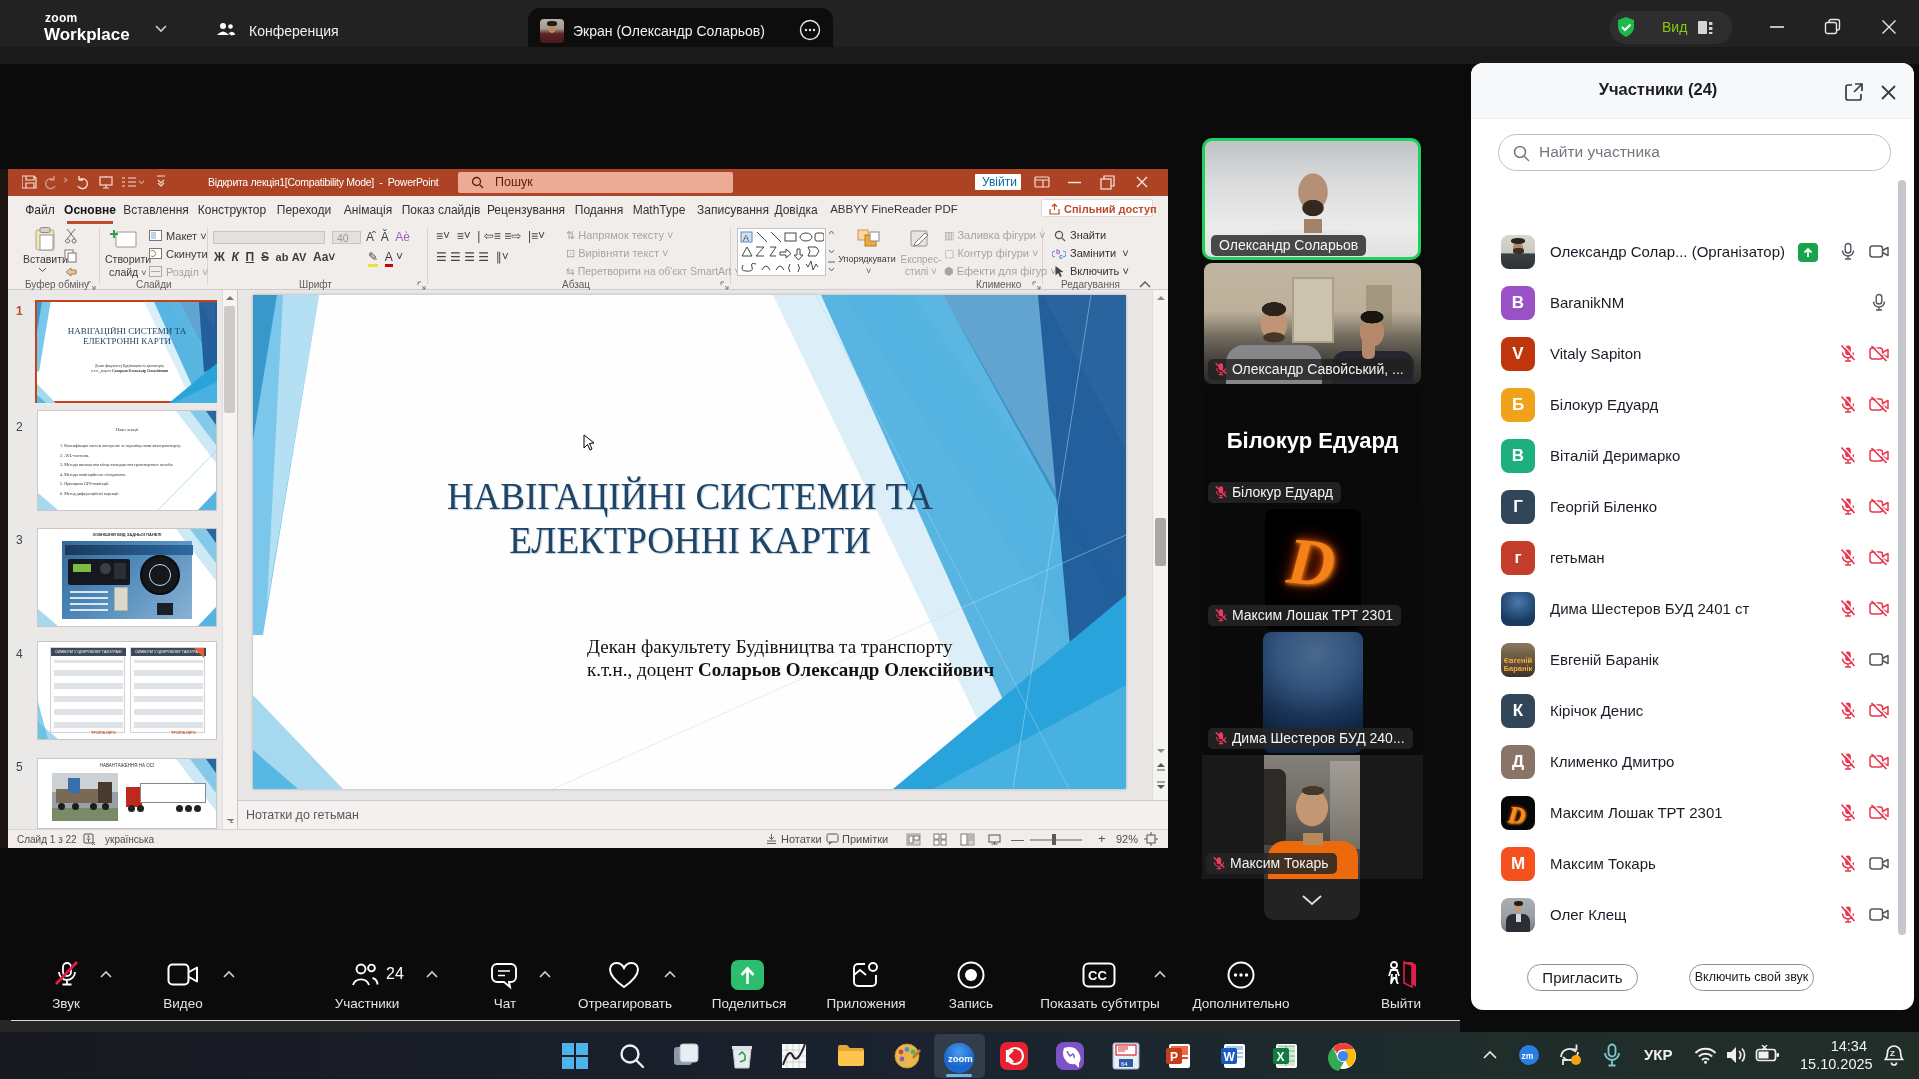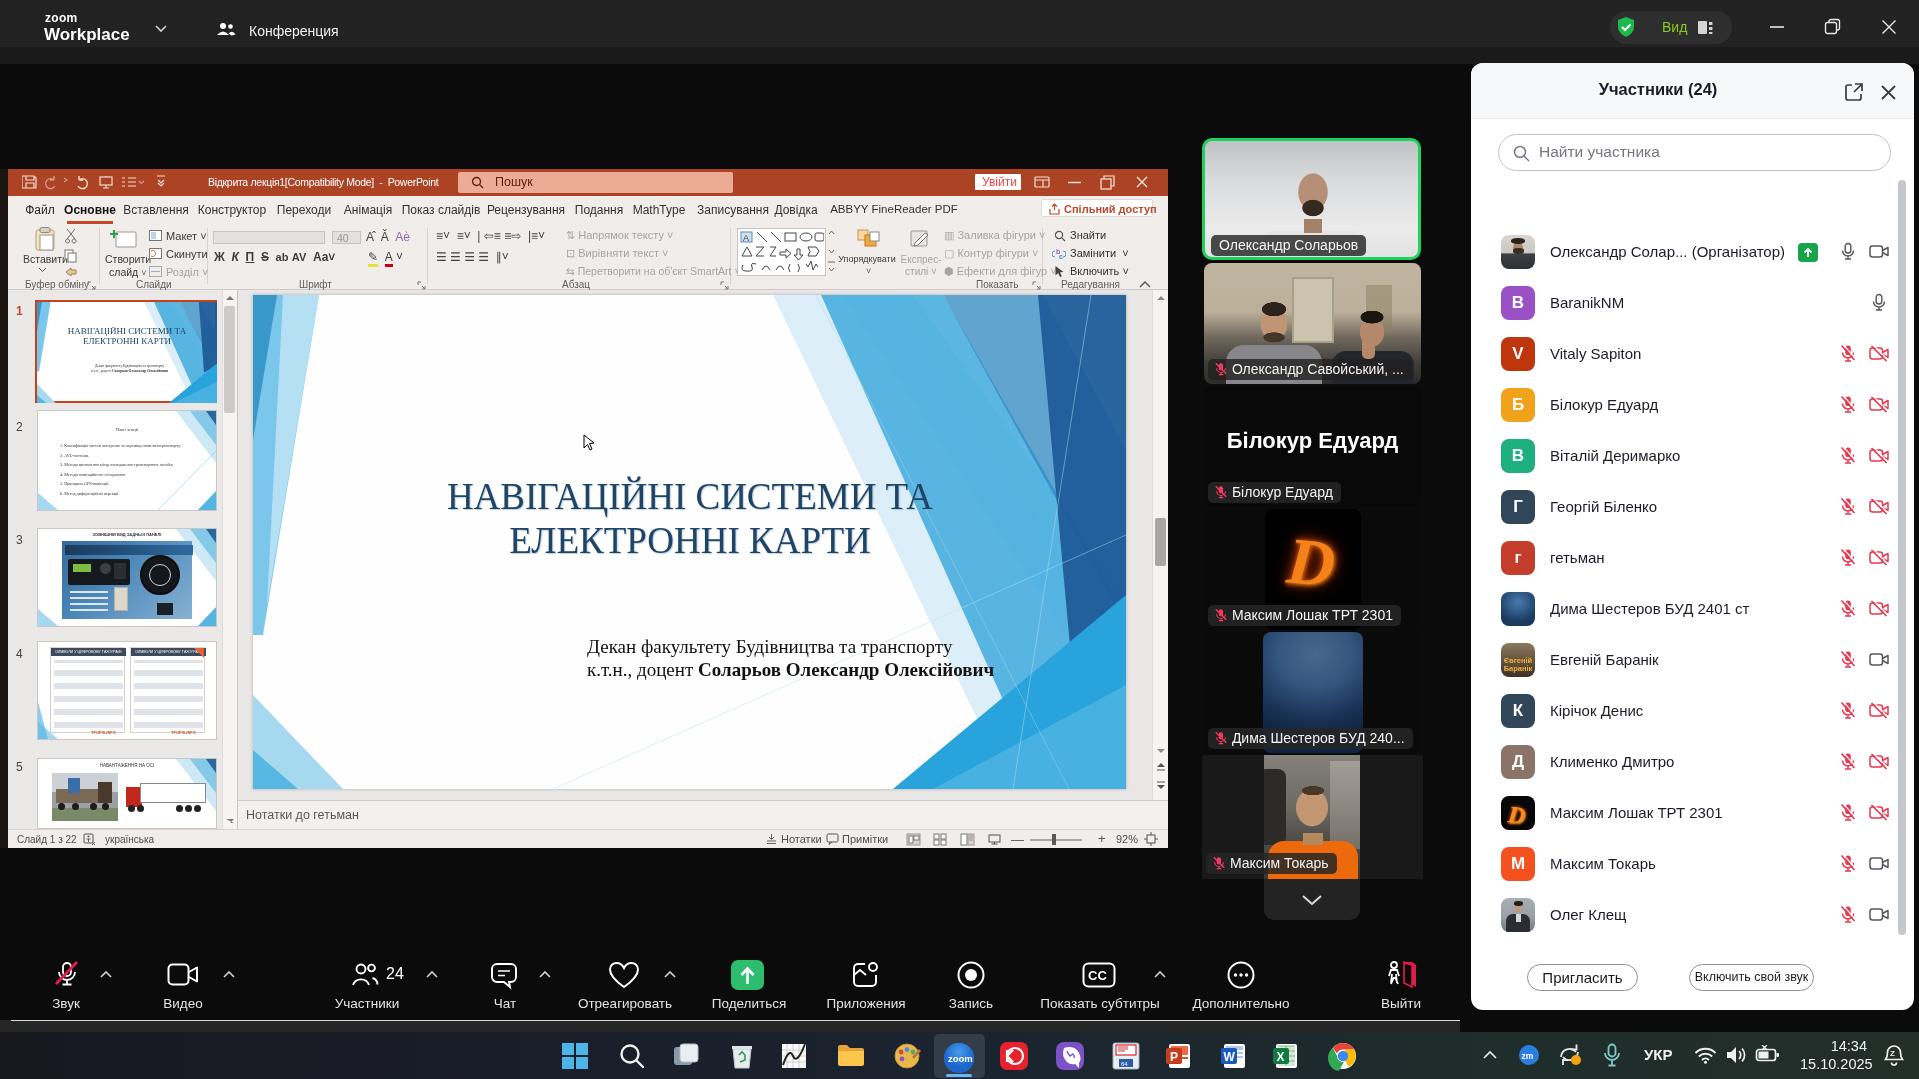--- a/index.html
+++ b/index.html
@@ -58,20 +58,33 @@
     <svg class="abs" style="left:154px;top:24px" width="14" height="10" viewBox="0 0 14 10">
         <path d="M2 2 L7 7 L12 2" stroke="#cfcfcf" stroke-width="1.6" fill="none"></path>
       </svg>
     <svg class="abs" style="left:216px;top:21px" width="20" height="18" viewBox="0 0 20 18">
         <circle cx="7" cy="5" r="3" fill="#fff"></circle>
         <path d="M1 14 q6 -7 12 0 z" fill="#fff"></path>
         <circle cx="14.5" cy="5.5" r="2.3" fill="#fff"></circle>
         <path d="M12.5 12.5 q4 -4 7 1 l-4 1 z" fill="#fff"></path>
       </svg>
     <div class="conf-txt abs">Конференция</div>
+    <div id="toptab" class="abs">
+      <div class="toptab-av abs">
+          <div class="abs" style="left:6px;top:4px;width:12px;height:11px;background:radial-gradient(ellipse 6px 6px at 50% 55%,#b58a68 0 60%,transparent 64%)"></div>
+          <div class="abs" style="left:7px;top:2px;width:10px;height:5px;background:#241c14;border-radius:40%"></div>
+        </div>
+      <div class="toptab-txt abs">Экран (Олександр Соларьов)</div>
+      <svg class="abs" style="left:271px;top:11px" width="22" height="22" viewBox="0 0 22 22">
+          <circle cx="11" cy="11" r="9.5" stroke="#e8e8e8" stroke-width="1.4" fill="none"></circle>
+          <circle cx="7" cy="11" r="1.2" fill="#e8e8e8"></circle>
+          <circle cx="11" cy="11" r="1.2" fill="#e8e8e8"></circle>
+          <circle cx="15" cy="11" r="1.2" fill="#e8e8e8"></circle>
+        </svg>
+    </div>
     <div class="abs" style="left:1610px;top:11px;width:122px;height:33px;background:#2e2e2e;border-radius:16px">
       <svg class="abs" style="left:5px;top:5px" width="22" height="22" viewBox="0 0 22 22">
           <path d="M11 1 L19 4 V11 Q19 17 11 21 Q3 17 3 11 V4 Z" fill="#1eb84b"></path>
           <path d="M7 11 l3 3 L15.5 8.5" stroke="#fff" stroke-width="2" fill="none"></path>
         </svg>
       <div class="abs" style="left:52px;top:8px;color:#84cc16;font-size:14px">Вид</div>
       <svg class="abs" style="left:87px;top:8px" width="17" height="17" viewBox="0 0 17 17">
           <rect x="1" y="2" width="9" height="13" rx="1" fill="#d5d5d5"></rect>
           <rect x="12" y="3" width="3.4" height="3" fill="#d5d5d5"></rect>
           <rect x="12" y="8" width="3.4" height="3" fill="#d5d5d5"></rect>
@@ -119,21 +132,21 @@
       </svg>
       <div class="abs" style="left:200px;top:7px;color:#fff;font-size:10.5px;letter-spacing:-0.3px;white-space:nowrap">Відкрита лекція1[Compatibility Mode]&nbsp;&nbsp;-&nbsp;&nbsp;PowerPoint</div>
       <div class="abs" style="left:450px;top:3px;width:275px;height:21px;background:#ecab95;border-radius:2px">
         <svg class="abs" style="left:13px;top:4px" width="13" height="13" viewBox="0 0 13 13">
             <circle cx="5.5" cy="5.5" r="4" stroke="#5a1f10" stroke-width="1.3" fill="none"></circle>
             <path d="M8.5 8.5 L12 12" stroke="#5a1f10" stroke-width="1.3"></path>
           </svg>
         <div class="abs" style="left:37px;top:3px;color:#5a1f10;font-size:12.5px">Пошук</div>
       </div>
       <div class="abs" style="left:967px;top:5px;width:46px;height:16px;background:#fff;border-radius:1px">
-        <div class="abs" style="left:7px;top:1px;color:#ef4444;font-size:12px">Увійти</div>
+        <div class="abs" style="left:7px;top:1px;color:#0369a1;font-size:12px">Увійти</div>
       </div>
       <svg class="abs" style="left:1026px;top:6px" width="16" height="14" viewBox="0 0 16 14">
           <rect x="1" y="2" width="14" height="10" rx="1" stroke="#f4ddd4" fill="none" stroke-width="1.2"></rect>
           <path d="M1 5 h14 M9 5 v7" stroke="#f4ddd4" stroke-width="1.2"></path>
         </svg>
       <svg class="abs" style="left:1059px;top:12px" width="15" height="3" viewBox="0 0 15 3">
           <path d="M1 1.5 h13" stroke="#fbeae3" stroke-width="1.4"></path>
         </svg>
       <svg class="abs" style="left:1092px;top:6px" width="15" height="15" viewBox="0 0 15 15">
           <rect x="1" y="4" width="10" height="10" stroke="#fbeae3" fill="none" stroke-width="1.2"></rect>
@@ -262,21 +275,21 @@
       <div class="abs" style="left:858px;top:42px;color:#555;font-size:9px">˅</div>
       <svg class="abs" style="left:901px;top:5px" width="23" height="21" viewBox="0 0 23 21">
           <rect x="2" y="2" width="16" height="15" rx="1" fill="#e8e4e0" stroke="#9a9692"></rect>
           <path d="M6 14 L16 4 l3 2 -10 10 -4 1 z" fill="#fff" stroke="#777"></path>
         </svg>
       <div class="abs" style="left:890px;top:30px;width:46px;text-align:center;color:#a8a4a1;font-size:10px">Експрес-</div>
       <div class="abs" style="left:890px;top:42px;width:46px;text-align:center;color:#a8a4a1;font-size:10px">стилі ˅</div>
       <div class="abs" style="left:936px;top:5px;color:#a8a4a1;font-size:11px;white-space:nowrap">▥ Заливка фігури ˅</div>
       <div class="abs" style="left:936px;top:23px;color:#a8a4a1;font-size:11px;white-space:nowrap">▢ Контур фігури ˅</div>
       <div class="abs" style="left:936px;top:41px;color:#a8a4a1;font-size:11px;white-space:nowrap">⬢ Ефекти для фігур ˅</div>
-      <div class="abs" style="left:968px;top:55px;color:#5d5d5d;font-size:10px">Показать</div>
+      <div class="abs" style="left:968px;top:55px;color:#5d5d5d;font-size:10px">Клименко</div>
       <svg class="abs" style="left:1024px;top:57px" width="9" height="9" viewBox="0 0 9 9">
           <path d="M1 1 h3 M1 1 v3 M8 8 h-3 M8 8 v-3 M8 8 L5 5" stroke="#777" fill="none"></path>
         </svg>
       
       <svg class="abs" style="left:1046px;top:6px" width="12" height="12" viewBox="0 0 12 12">
           <circle cx="5" cy="5" r="3.6" stroke="#555" stroke-width="1.2" fill="none"></circle>
           <path d="M7.8 7.8 L11 11" stroke="#555" stroke-width="1.2"></path>
         </svg><div class="abs" style="left:1062px;top:5px;color:#333;font-size:11px;white-space:nowrap">Знайти</div>
       <svg class="abs" style="left:1044px;top:24px" width="14" height="12" viewBox="0 0 14 12">
           <text x="4" y="6" font-size="7" fill="#9a62b8" font-weight="bold">b</text>

